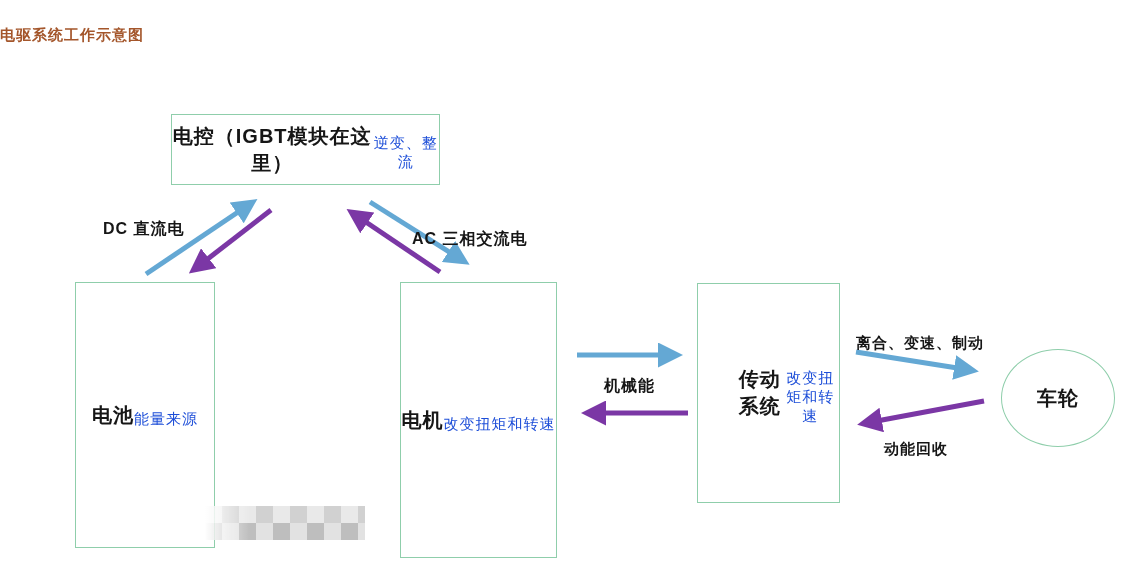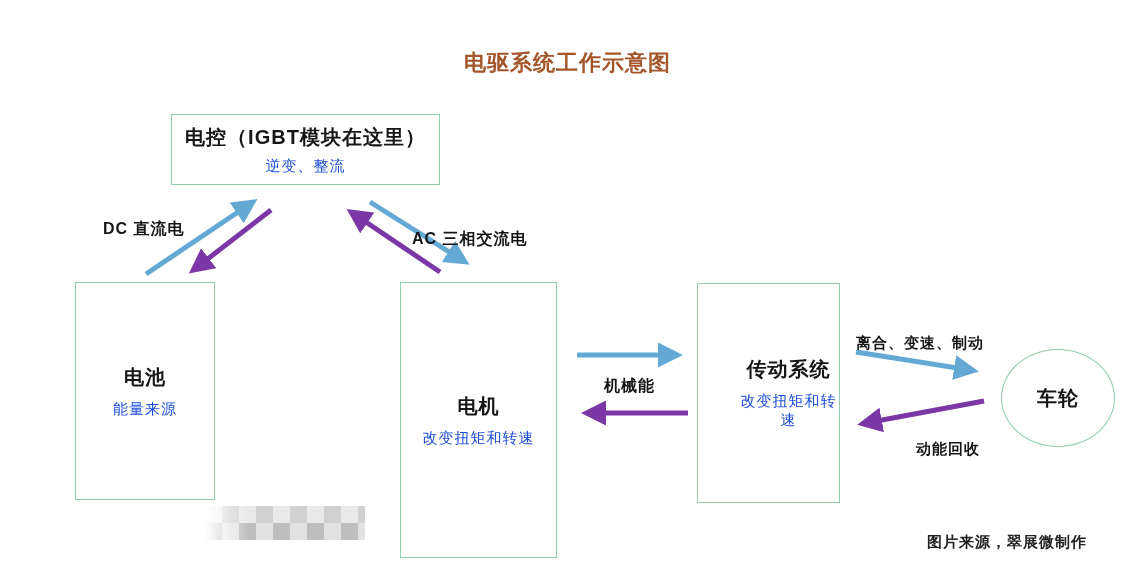--- a/index.html
+++ b/index.html
@@ -6,62 +6,62 @@
   #stage{
     position:relative;
     width:1135px;height:575px;
     background:#ffffff;
     font-family:"Liberation Sans","DejaVu Sans",sans-serif;
     overflow:hidden;
   }
   .abs{position:absolute;}
   
   .diagram-title{
-    left:0;right:0;top:48px;
-    text-align:center;
-    font-size:22px;font-weight:bold;
+    left:0;right:0;top:26px;
+    text-align:left;
+    font-size:15px;font-weight:bold;
     color:#a4562b;
     letter-spacing:1px;
   }
   
   .node{
     border:1.5px solid #8fceab;
     background:#ffffff;
-    display:flex;flex-direction:column;
+    display:flex;flex-direction:row;
     align-items:center;justify-content:center;
     box-sizing:border-box;
     text-align:center;
   }
   .node-title{
     font-size:20px;font-weight:bold;color:#161616;
     letter-spacing:1px;
   }
   .node-subtitle{
     font-size:15px;color:#1d4ed8;margin-top:9px;
     letter-spacing:1px;
   }
   #node-controller{left:171px;top:114px;width:269px;height:71px;}
   #node-controller .node-subtitle{margin-top:6px;}
-  #node-battery{left:75px;top:282px;width:140px;height:218px;}
+  #node-battery{left:75px;top:282px;width:140px;height:266px;}
   #node-motor{left:400px;top:282px;width:157px;height:276px;}
   #node-transmission{left:697px;top:283px;width:143px;height:220px;padding-left:40px;}
   #node-wheel{
     left:1001px;top:349px;width:114px;height:98px;
     border-radius:50%;
   }
   
   .edge-label{
     font-size:16px;font-weight:bold;color:#161616;
     white-space:nowrap;letter-spacing:1px;
   }
   #label-dc{left:103px;top:219px;}
   #label-ac{left:412px;top:209px;margin-top:20px;}
   #label-mech{left:604px;top:376px;}
   #label-to-wheel{left:856px;top:314px;font-size:15px;margin-top:20px;}
-  #label-from-wheel{left:916px;top:440px;font-size:15px;text-align:right;}
+  #label-from-wheel{left:884px;top:440px;font-size:15px;text-align:right;}
   
   .credit{
     right:48px;top:533px;
     font-size:15px;font-weight:bold;color:#222;
     letter-spacing:1px;
   }
   
   #arrows{left:0;top:0;width:1135px;height:575px;pointer-events:none;}
   .arrow-blue{stroke:#64a8d4;stroke-width:5;fill:none;}
   .arrow-purple{stroke:#7b37a5;stroke-width:5;fill:none;}
@@ -126,15 +126,14 @@
   </div>
 
   <div id="label-dc" class="abs edge-label">DC 直流电</div>
   <div id="label-ac" class="abs edge-label">AC 三相交流电</div>
   <div id="label-mech" class="abs edge-label">机械能</div>
   <div id="label-to-wheel" class="abs edge-label">离合、变速、制动</div>
   <div id="label-from-wheel" class="abs edge-label">动能回收</div>
 
   <div id="watermark" class="abs"></div>
 
-  <div class="abs credit">图片来源，翠展微制作</div>
 
 </div>
 
 </body></html>

